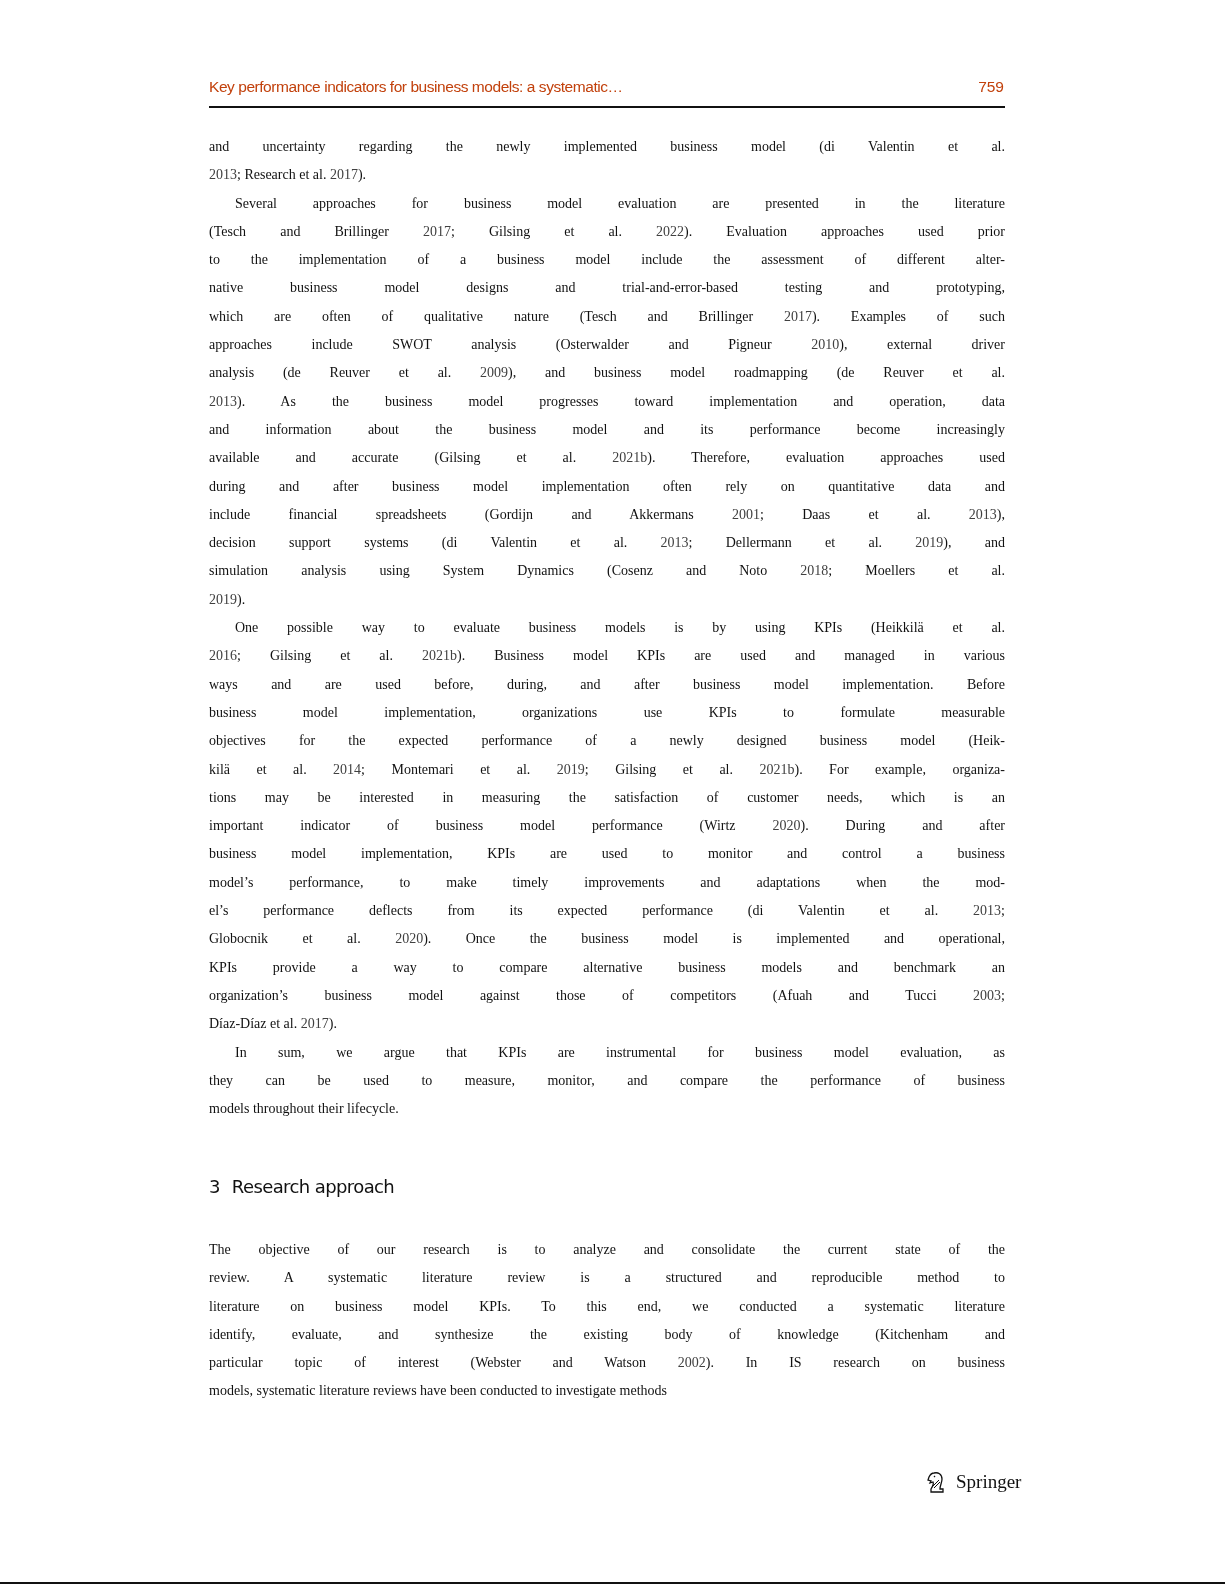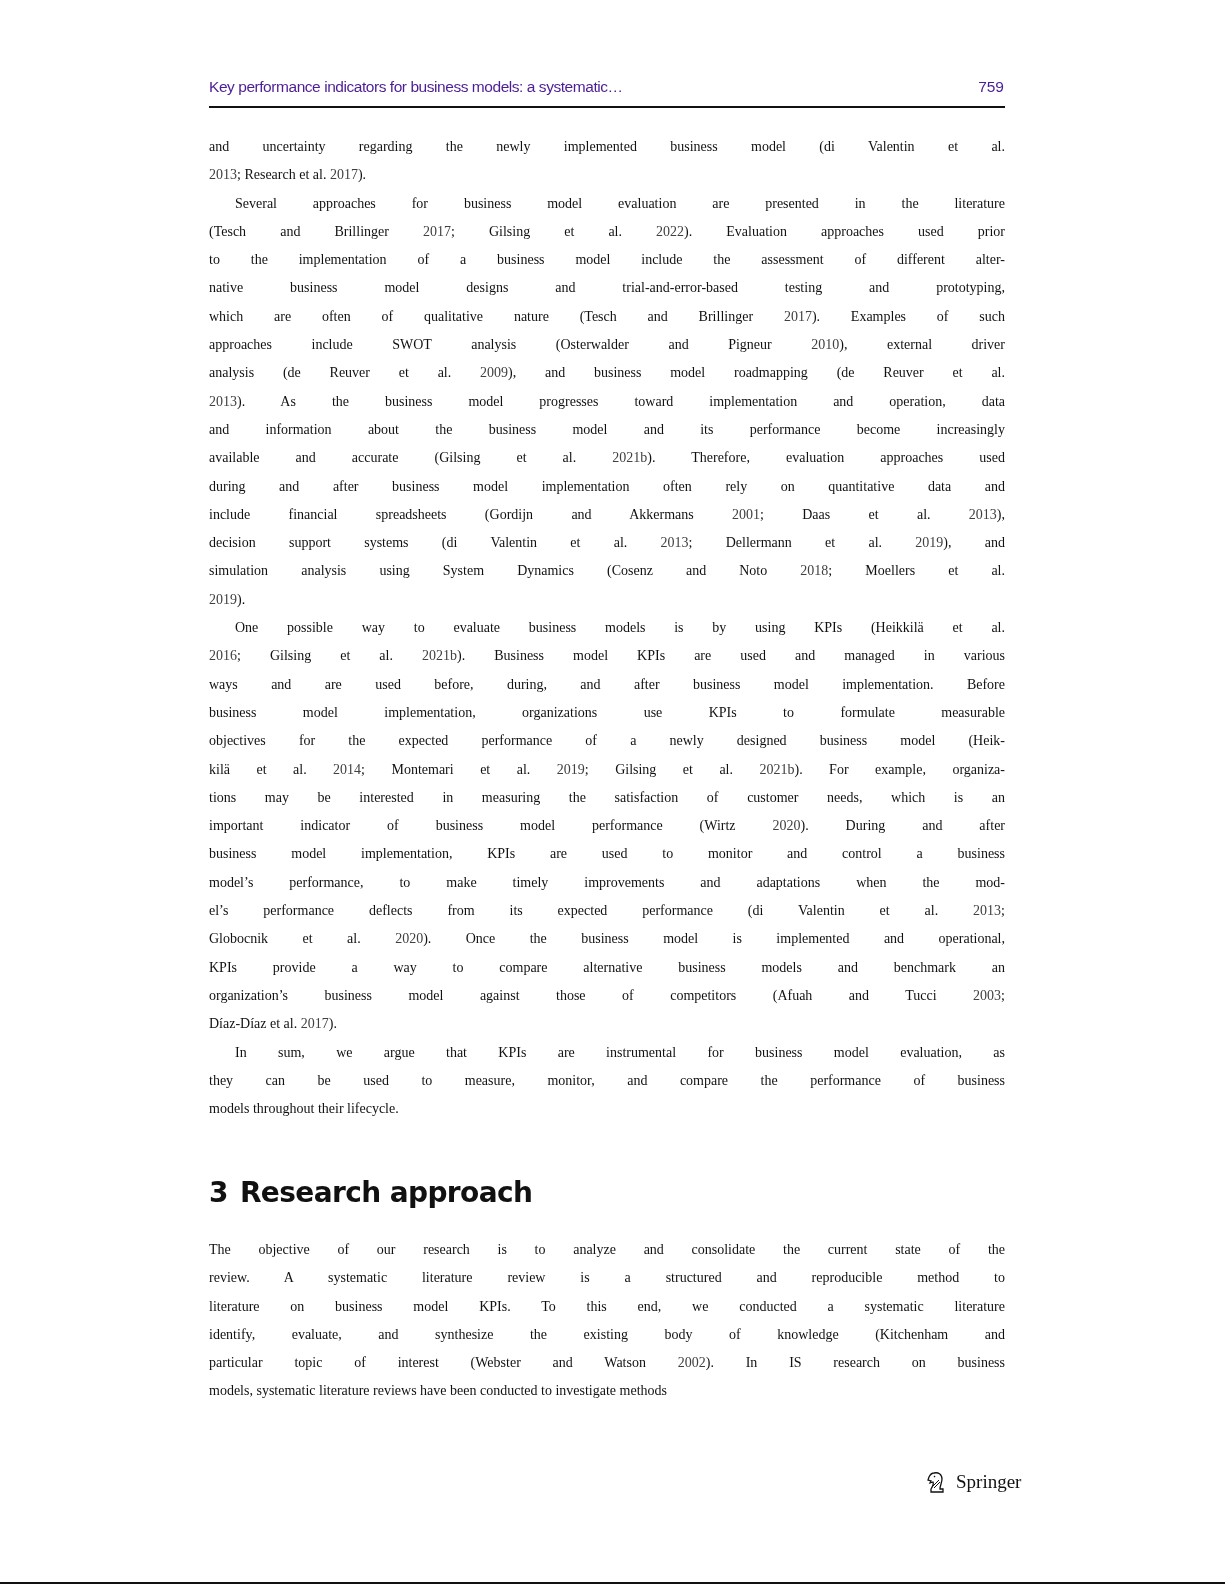--- a/index.html
+++ b/index.html
@@ -1,30 +1,30 @@
 <!DOCTYPE html>
 <html><head>
 <meta charset="utf-8">
 <style>
   html, body { margin: 0; padding: 0; background: #ffffff; }
   body { width: 1225px; height: 1585px; position: relative; overflow: hidden; }
   .page { position: absolute; left: 0; top: 0; width: 1225px; height: 1585px; background: #fff; }
   .running-head { position: absolute; left: 209px; top: 76px; width: 795px; height: 24px;
-    font-family: "Liberation Sans", sans-serif; font-size: 15.5px; color: #4c1d95; }
+    font-family: "Liberation Sans", sans-serif; font-size: 15.5px; color: #c2410c; }
   .running-head .title { position: absolute; left: 0; top: 2px; letter-spacing: -0.45px; }
   .running-head .pageno { position: absolute; right: 0; top: 2px; }
   .head-rule { position: absolute; left: 209px; top: 106px; width: 796px; height: 2px; background: #111; }
   .body { position: absolute; left: 209px; top: 133px; width: 796px;
     font-family: "Liberation Serif", serif; font-size: 14px; color: #111; }
   .line { height: 28.3px; line-height: 28.3px; white-space: nowrap; text-align: justify; text-align-last: justify; }
   .line.last { text-align-last: left; }
   .line.indent { padding-left: 26px; }
   .cite { color: #404040; }
   .section-head { position: absolute; left: 209px; top: 1176px;
-    font-family: "DejaVu Sans", sans-serif; font-weight: bold; font-size: 28px; color: #111; letter-spacing: -0.6px; }
+    font-family: "DejaVu Sans", sans-serif; font-weight: normal; font-size: 18px; color: #111; letter-spacing: -0.6px; }
   .section-head .num { margin-right: 12px; }
   .body2 { top: 1236px; }
   .footer-logo { position: absolute; left: 926px; top: 1470px; display: flex; align-items: center;
     font-family: "Liberation Serif", serif; font-size: 19px; color: #111; }
   .footer-logo svg { margin-right: 8px; }
   .bottom-rule { position: absolute; left: 0; top: 1582px; width: 1225px; height: 2px; background: #111; }
 </style>
 </head>
 <body>
 

